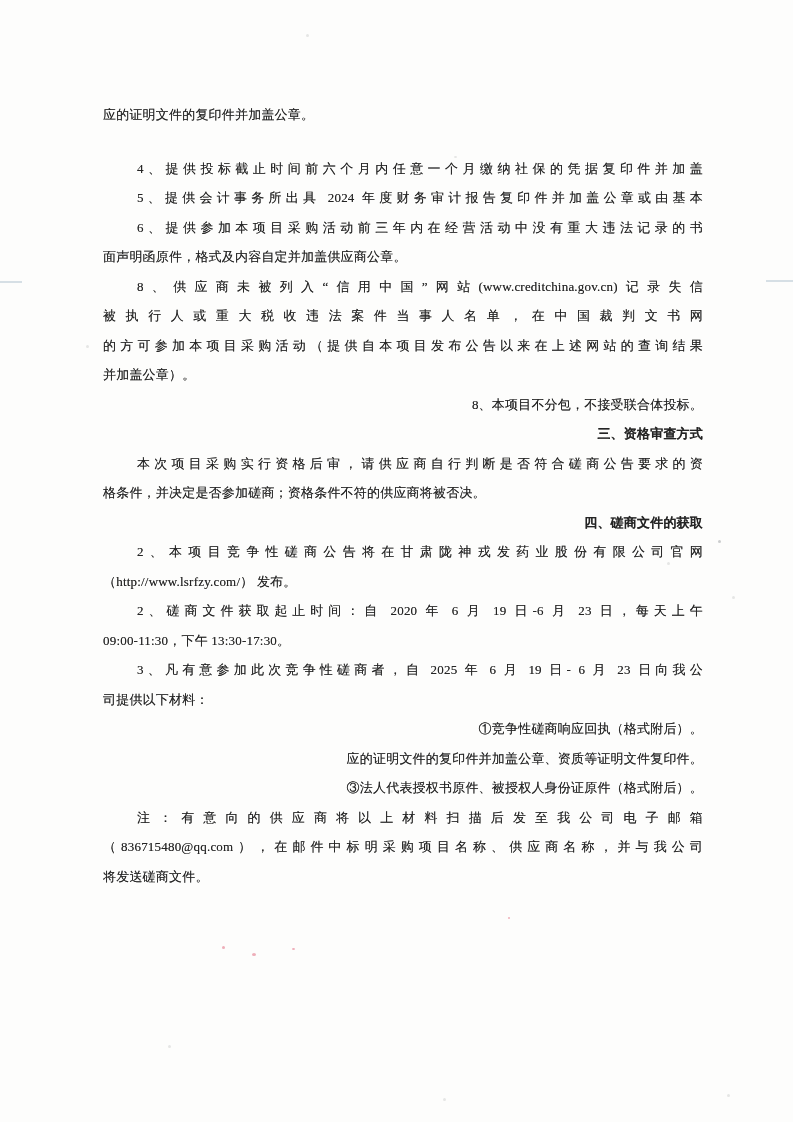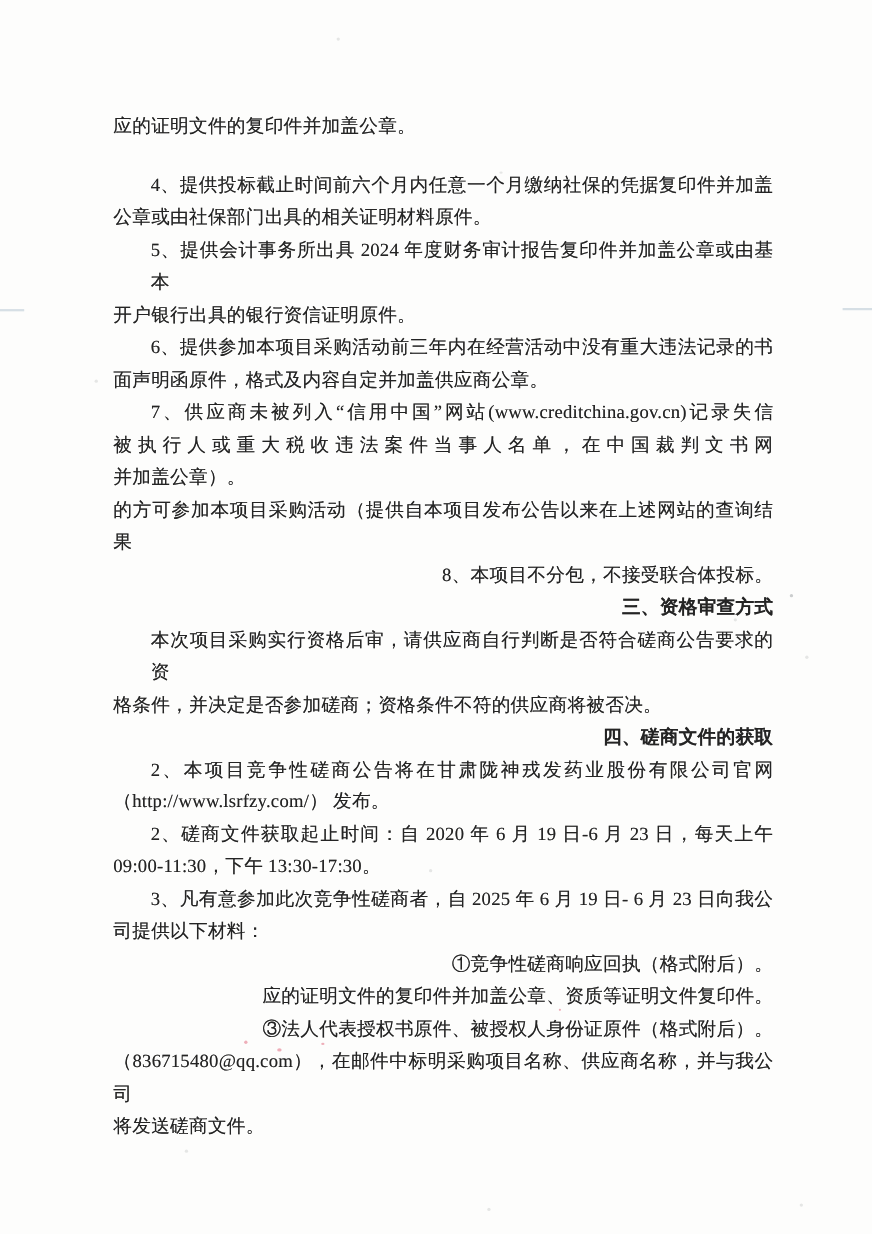--- a/index.html
+++ b/index.html
@@ -17,21 +17,21 @@
     font-family: "Liberation Serif", "DejaVu Serif", serif;
     color: #242424;
   }
   .content {
     position: absolute;
     left: 103px;
     top: 100px;
     width: 600px;
   }
   .line {
-    font-size: 17px;
+    font-size: 13px;
     line-height: 29.5px;
     white-space: normal;
     text-shadow: 0 0 0.5px rgba(30,30,30,0.55);
     letter-spacing: 0.2px;
   }
   .indent { padding-left: 34px; text-align: right; }
   .justify {
     text-align: justify;
     text-align-last: justify;
   }
@@ -54,43 +54,42 @@
     pointer-events: none;
   }
 </style>
 </head>
 <body>
 
 <div class="page">
   <div class="content">
     <div class="line">应的证明文件的复印件并加盖公章。</div>
     <div class="line indent justify gap-top-sm">4、提供投标截止时间前六个月内任意一个月缴纳社保的凭据复印件并加盖</div>
-    <div class="line">公章或由社保部门出具的相关证明材料原件。</div>
     <div class="line indent justify">5、提供会计事务所出具 2024 年度财务审计报告复印件并加盖公章或由基本</div>
-    <div class="line">开户银行出具的银行资信证明原件。</div>
     <div class="line indent justify">6、提供参加本项目采购活动前三年内在经营活动中没有重大违法记录的书</div>
     <div class="line">面声明函原件，格式及内容自定并加盖供应商公章。</div>
-    <div class="line indent justify">7、供应商未被列入“信用中国”网站(www.creditchina.gov.cn)记录失信</div>
+    <div class="line indent justify">8、供应商未被列入“信用中国”网站(www.creditchina.gov.cn)记录失信</div>
     <div class="line justify">被执行人或重大税收违法案件当事人名单，在中国裁判文书网</div>
+    <div class="line justify">的方可参加本项目采购活动（提供自本项目发布公告以来在上述网站的查询结果</div>
     <div class="line">并加盖公章）。</div>
-    <div class="line justify">的方可参加本项目采购活动（提供自本项目发布公告以来在上述网站的查询结果</div>
     <div class="line indent">8、本项目不分包，不接受联合体投标。</div>
     <div class="line indent bold">三、资格审查方式</div>
     <div class="line indent justify">本次项目采购实行资格后审，请供应商自行判断是否符合磋商公告要求的资</div>
     <div class="line">格条件，并决定是否参加磋商；资格条件不符的供应商将被否决。</div>
     <div class="line indent bold">四、磋商文件的获取</div>
     <div class="line indent justify">2、本项目竞争性磋商公告将在甘肃陇神戎发药业股份有限公司官网</div>
     <div class="line">（http://www.lsrfzy.com/） 发布。</div>
     <div class="line indent justify">2、磋商文件获取起止时间：自 2020 年 6 月 19 日-6 月 23 日，每天上午</div>
     <div class="line">09:00-11:30，下午 13:30-17:30。</div>
     <div class="line indent justify">3、凡有意参加此次竞争性磋商者，自 2025 年 6 月 19 日- 6 月 23 日向我公</div>
     <div class="line">司提供以下材料：</div>
     <div class="line indent">①竞争性磋商响应回执（格式附后）。</div>
     <div class="line indent">应的证明文件的复印件并加盖公章、资质等证明文件复印件。</div>
     <div class="line indent">③法人代表授权书原件、被授权人身份证原件（格式附后）。</div>
+    <div class="line indent justify">注：有意向的供应商将以上材料扫描后发至我公司电子邮箱</div>
     <div class="line justify">（836715480@qq.com），在邮件中标明采购项目名称、供应商名称，并与我公司</div>
     <div class="line">将发送磋商文件。</div>
 
   </div>
 
   <div class="speck faint" style="left:306px; top:34px;  width:3px; height:3px;"></div>
   <div class="speck faint" style="left:454px; top:156px; width:3px; height:2px;"></div>
   <div class="speck faint" style="left:86px;  top:345px; width:3px; height:3px;"></div>
   <div class="speck gray" style="left:718px; top:540px; width:3px; height:3px;"></div>
   <div class="speck faint" style="left:667px; top:562px; width:3px; height:3px;"></div>

